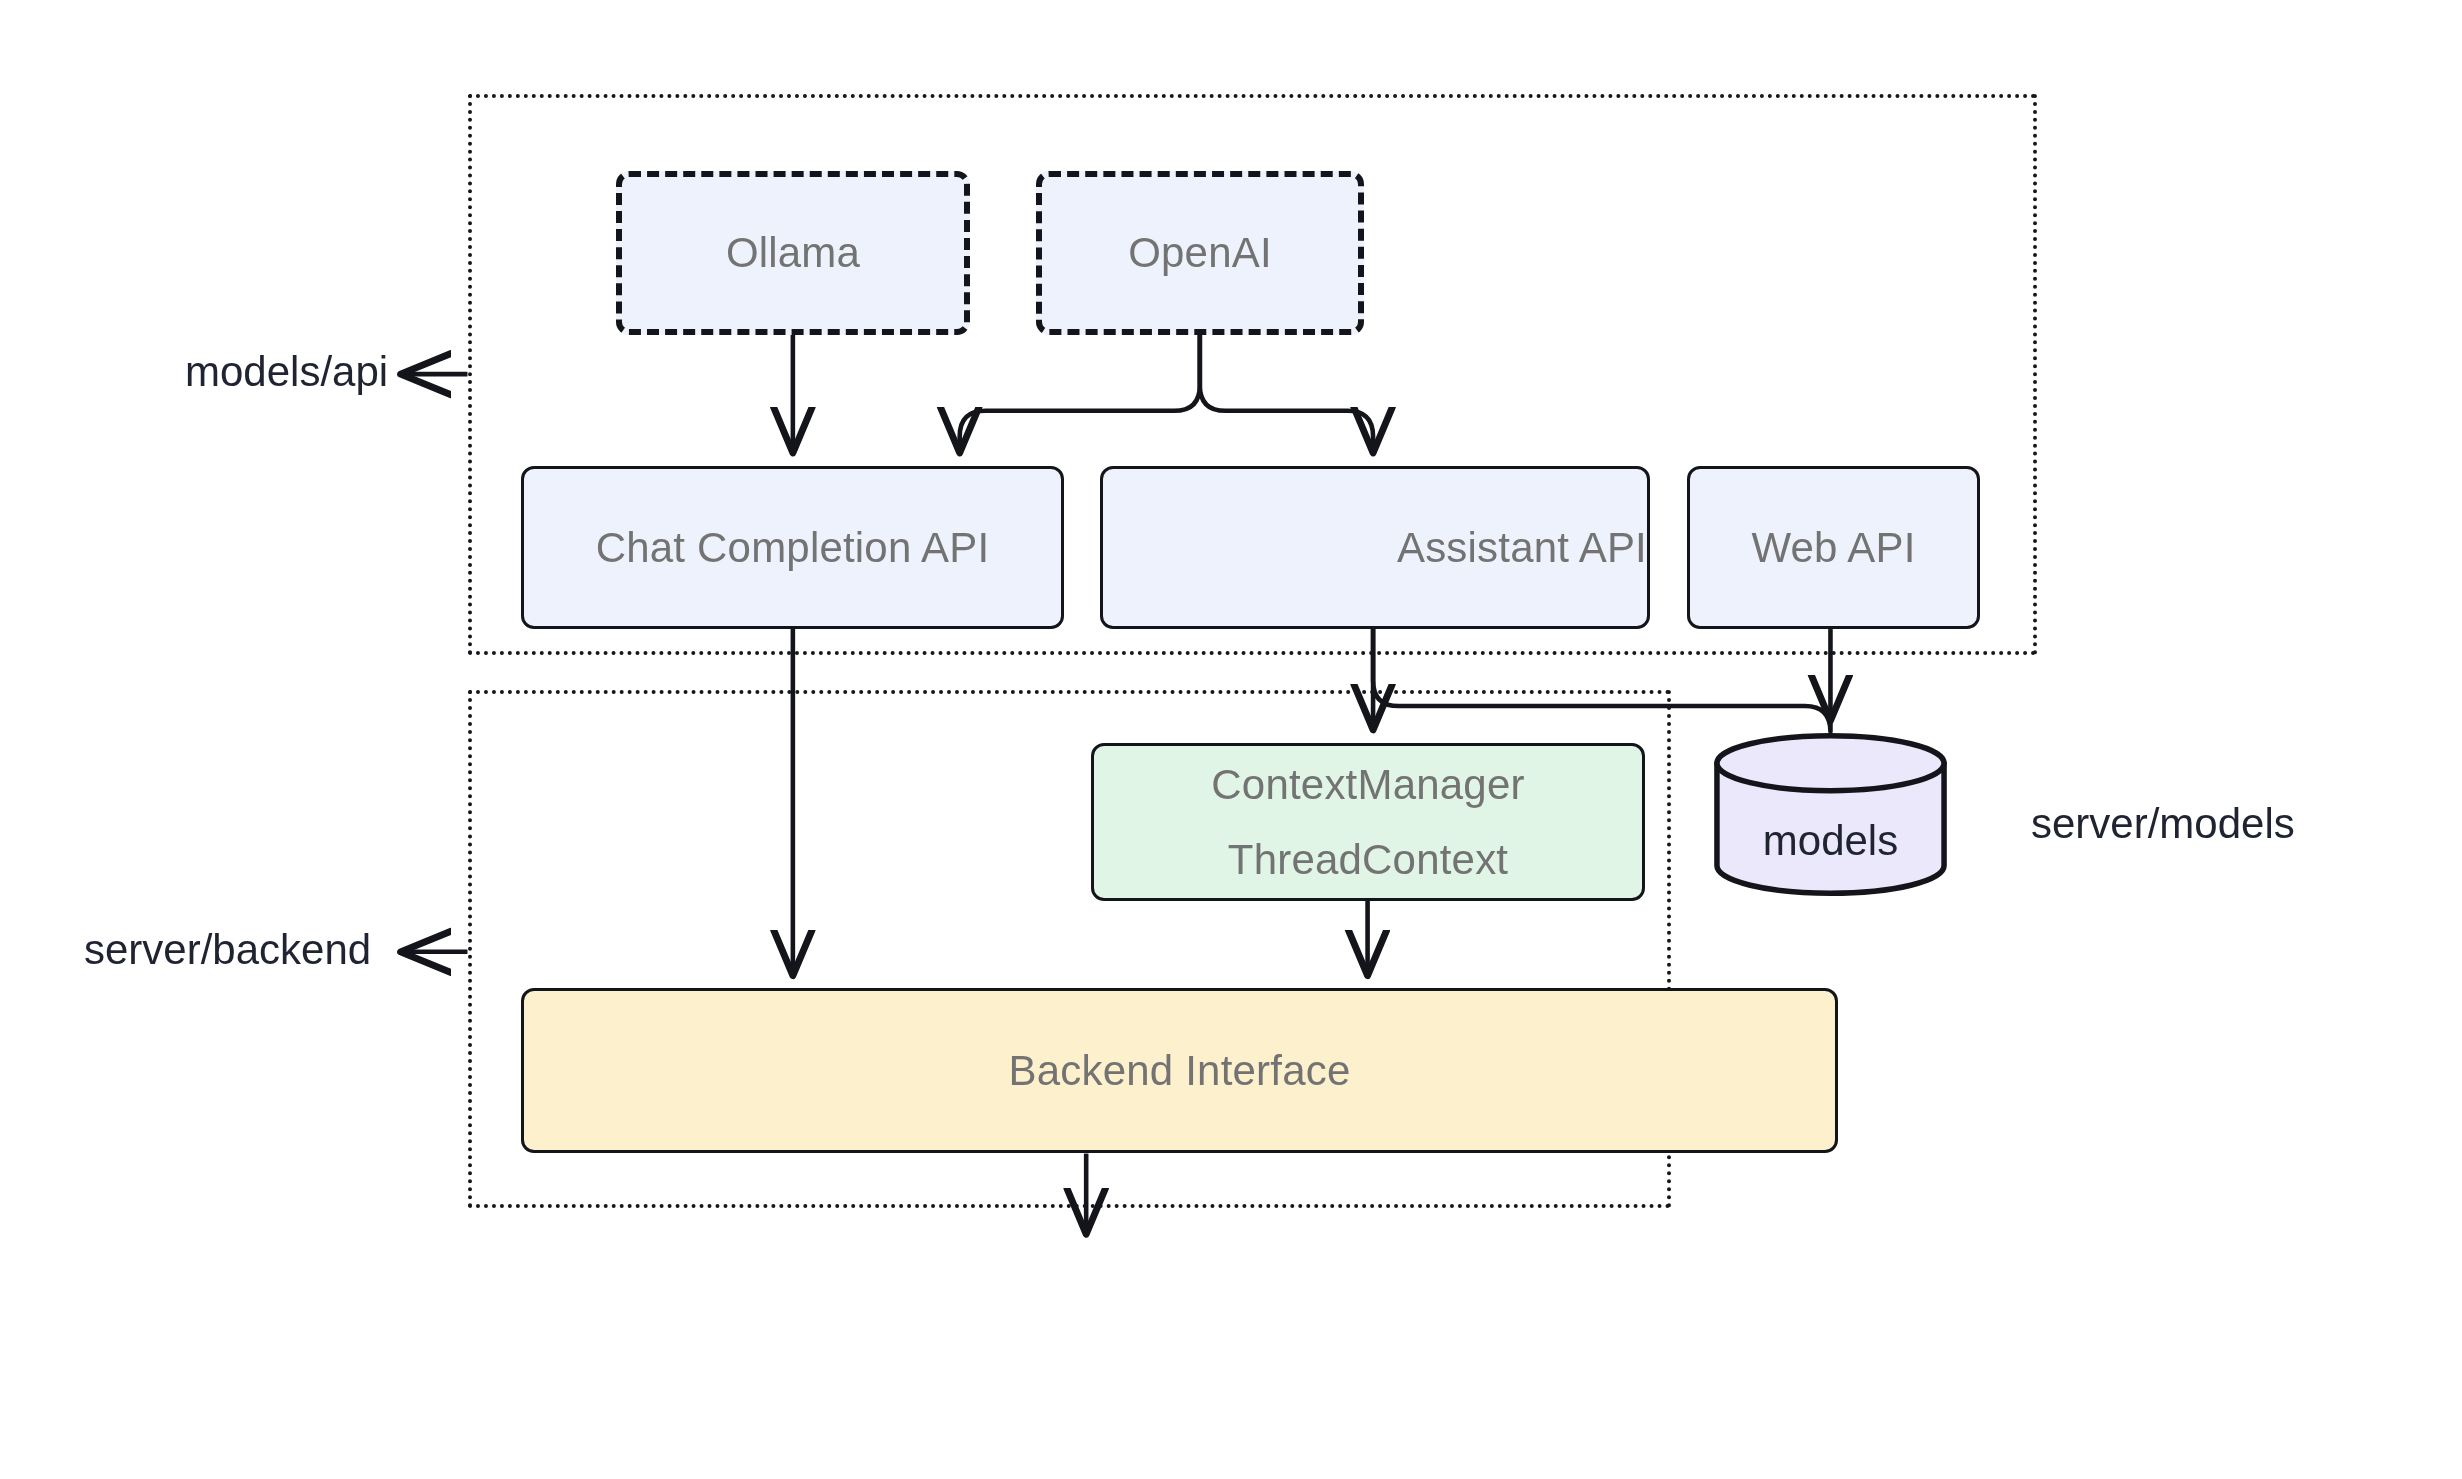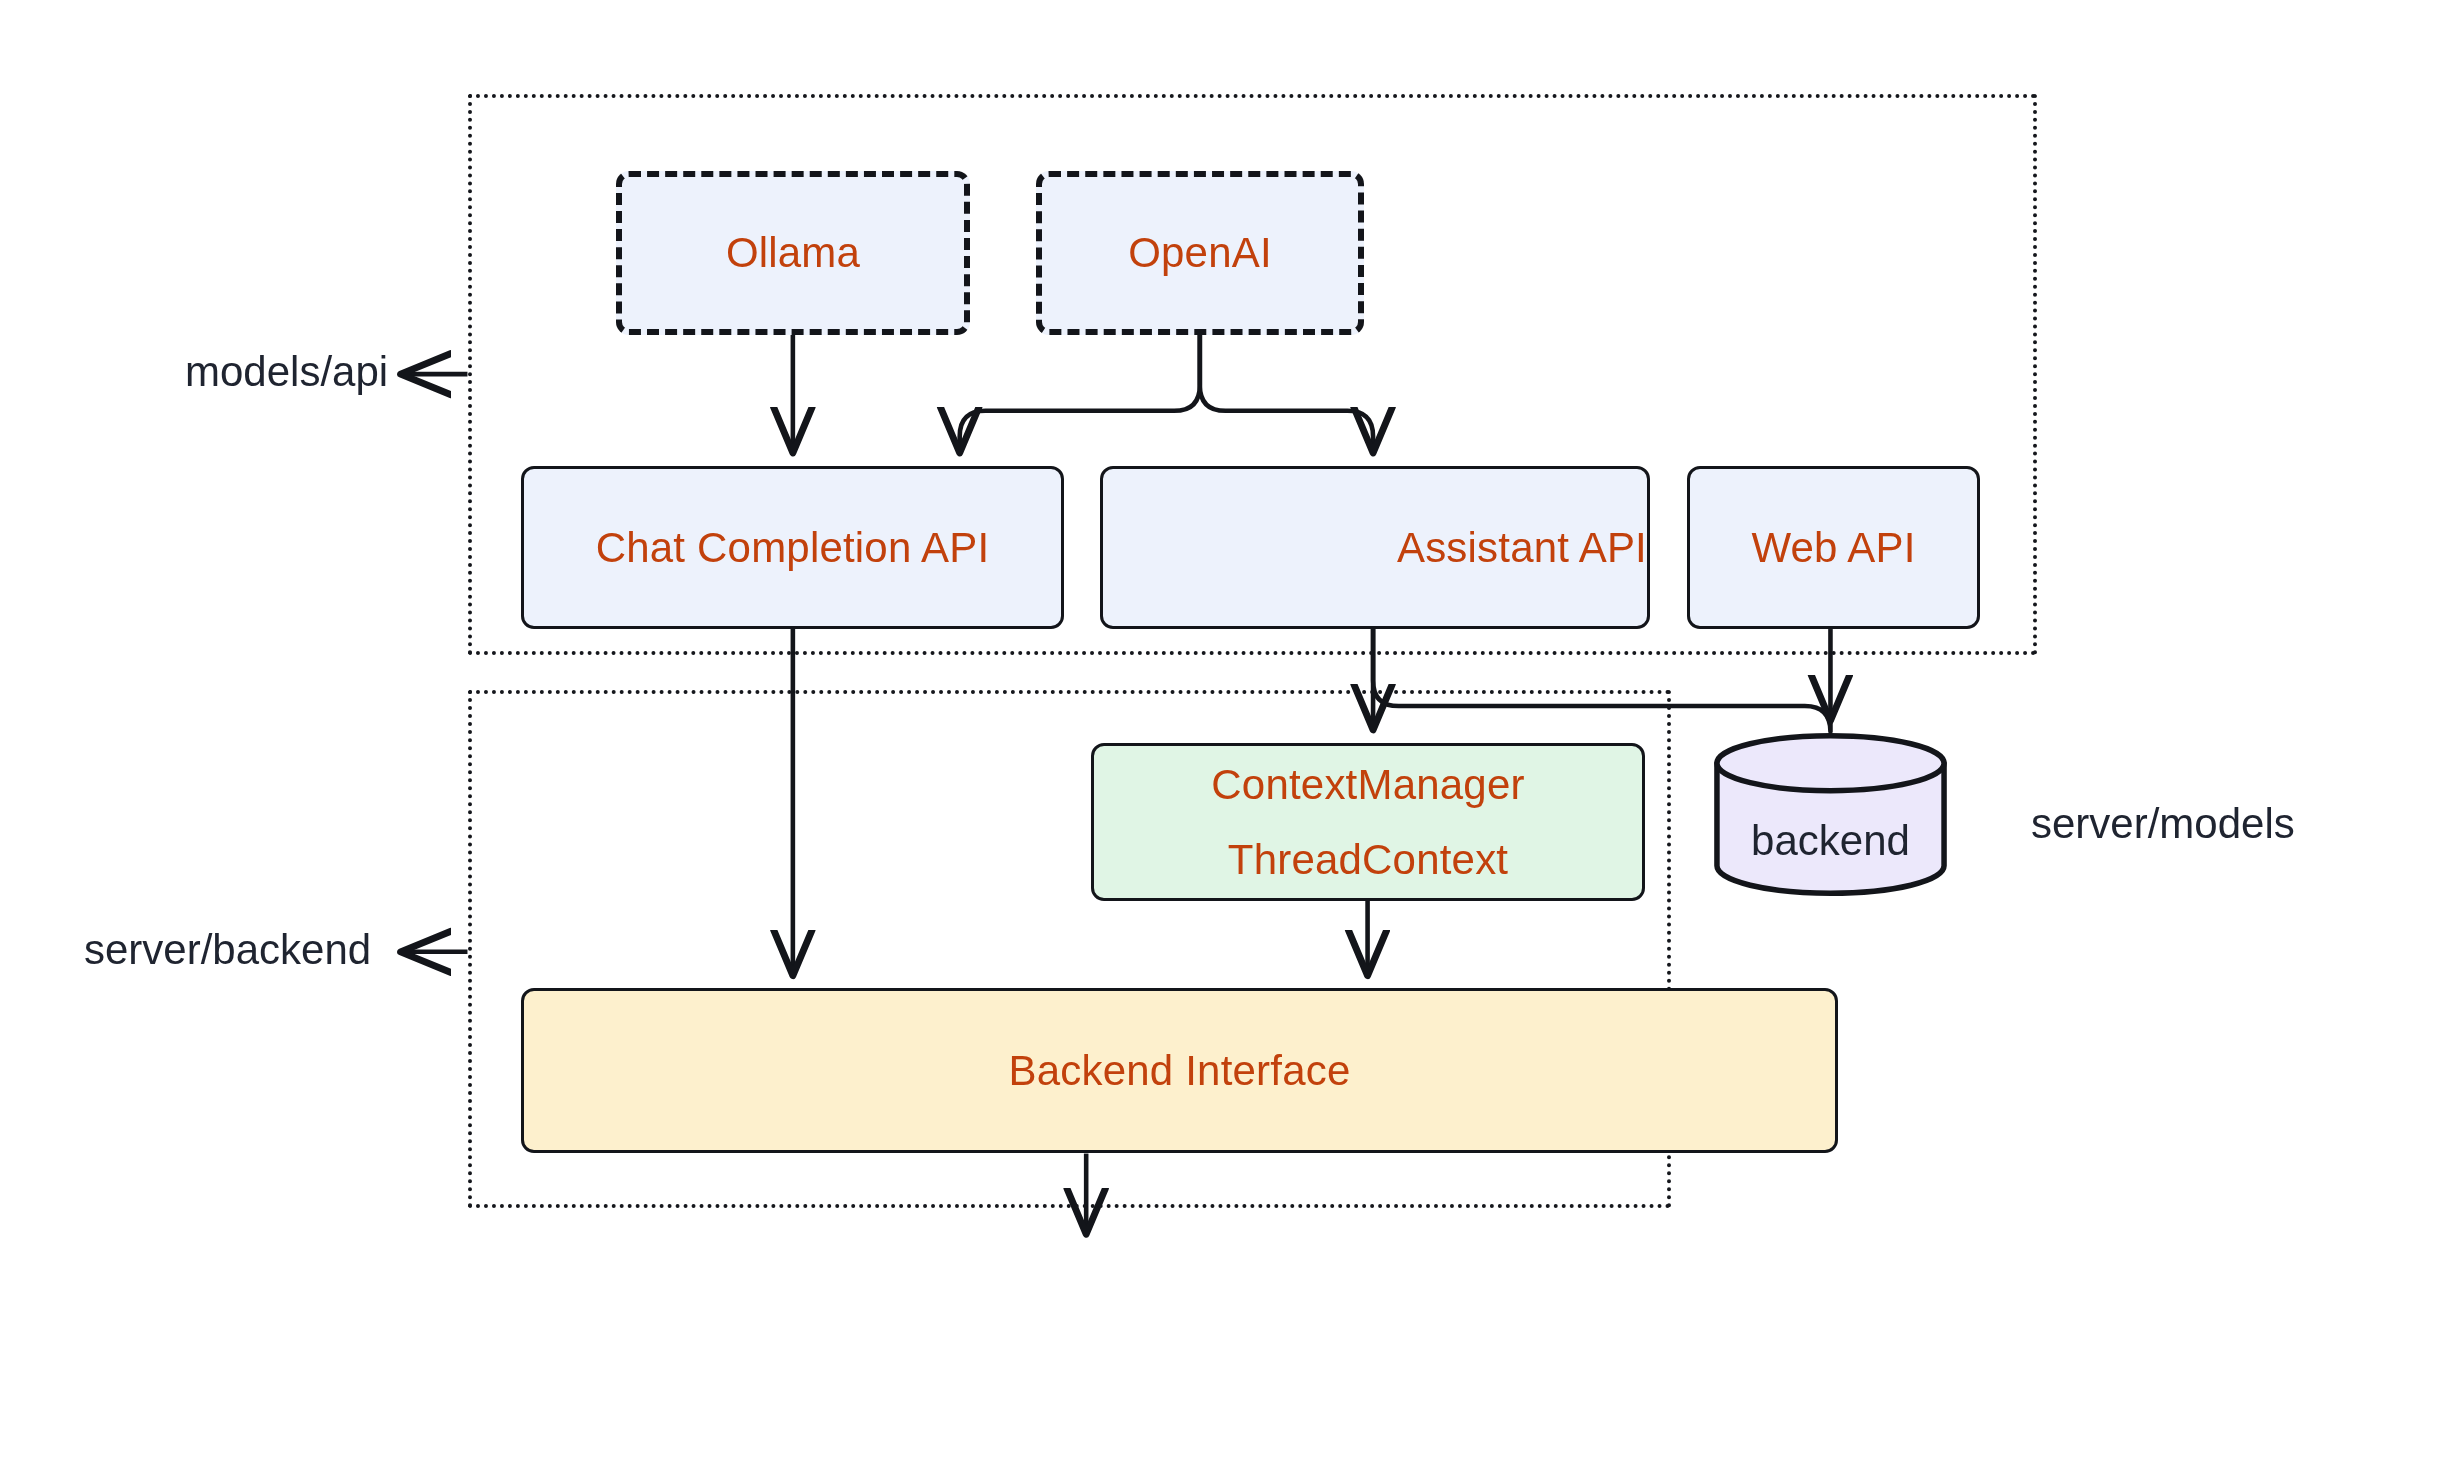--- a/index.html
+++ b/index.html
@@ -30,21 +30,21 @@
     overflow: visible;
   }
   .node {
     position: absolute;
     box-sizing: border-box;
     display: flex;
     align-items: center;
     justify-content: center;
     text-align: center;
     line-height: 1.28;
-    color: #c2410c;
+    color: #737373;
     letter-spacing: 0.2px;
   }
   .node-solid {
     border: 3.7px solid #13151a;
     border-radius: 13px;
   }
   .node-dashed {
     border: 6.4px dashed #13151a;
     border-radius: 13px;
   }
@@ -149,21 +149,21 @@
   <div class="node node-solid fill-green" style="left:1091px; top:743px; width:554px; height:158px; font-size:42px; flex-direction:column; gap:21px;">
     <span>ContextManager</span>
     <span>ThreadContext</span>
   </div>
 
   <div class="db-wrap" style="left:1712px; top:733px; width:237px; height:163px;">
     <svg width="237" height="163" viewBox="0 0 258 178" style="position:absolute; left:0; top:0;">
       <path d="M5,33 L5,145 A124,30 0 0 0 253,145 L253,33 Z" fill="#ece8fb" stroke="#13151a" stroke-width="6" stroke-linejoin="round"></path>
       <ellipse cx="129" cy="33" rx="124" ry="30" fill="#ece8fb" stroke="#13151a" stroke-width="6"></ellipse>
     </svg>
-    <div class="db-label" style="top:84px; font-size:42px;">backend</div>
+    <div class="db-label" style="top:84px; font-size:42px;">models</div>
   </div>
 
   <div class="node node-solid fill-yellow" style="left:521px; top:988px; width:1317px; height:165px; font-size:42px;">
     <span>Backend Interface</span>
   </div>
 
 
 </div>
 
 

